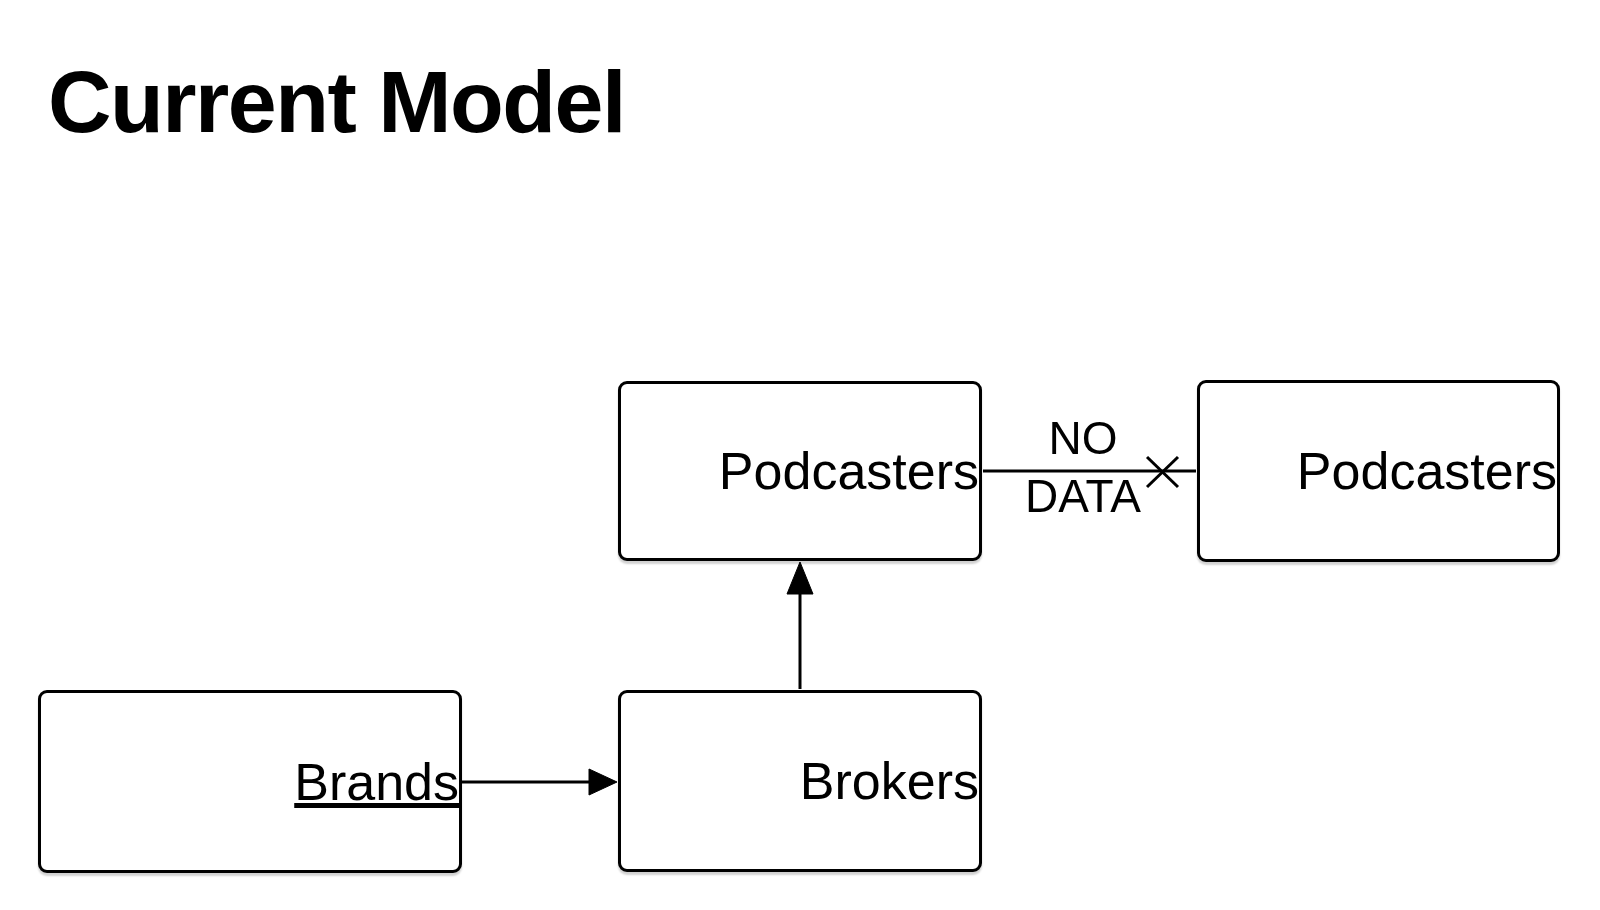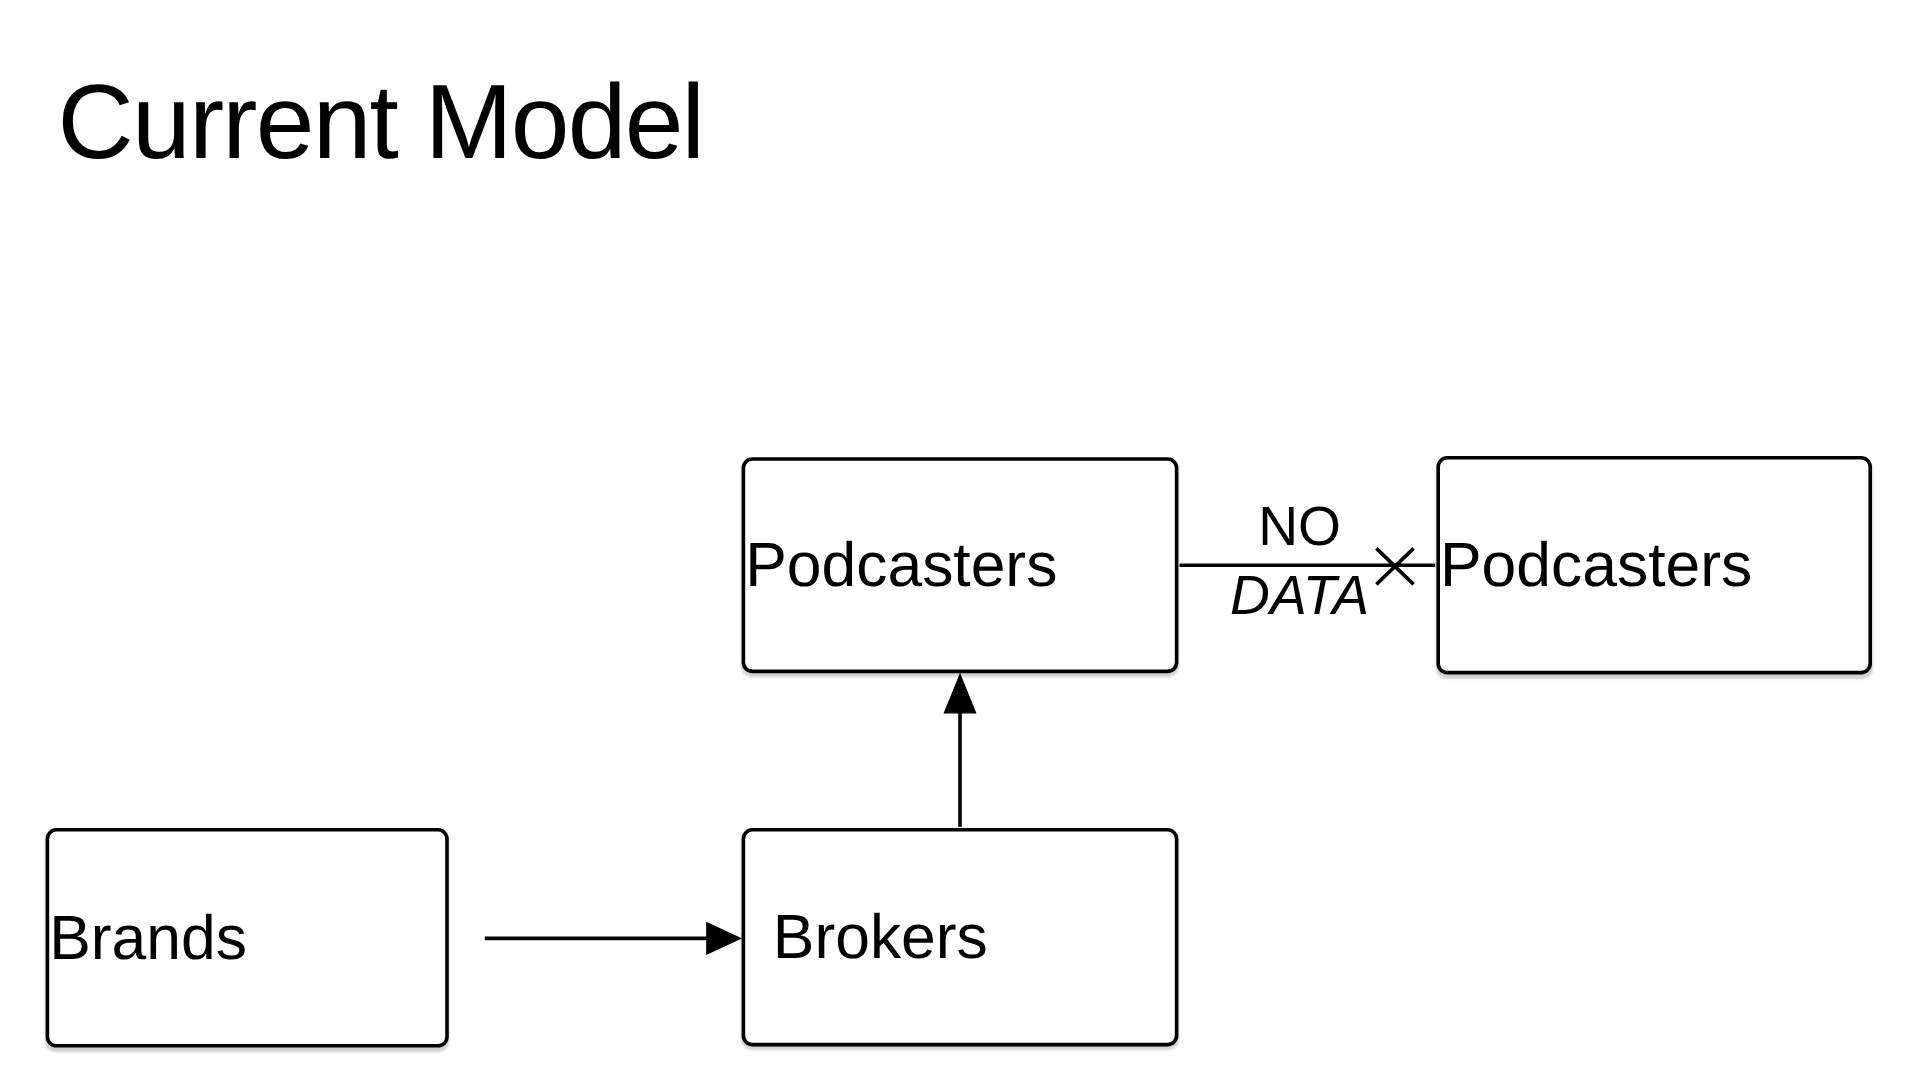--- a/index.html
+++ b/index.html
@@ -16,21 +16,21 @@
     font-family: "Liberation Sans", sans-serif;
     color: #000000;
   }
   .title {
     position: absolute;
     left: 48px;
     top: 58px;
     margin: 0;
     font-size: 88px;
     line-height: 88px;
-    font-weight: 400;
+    font-weight: 700;
     letter-spacing: -1.5px;
     color: #000000;
     white-space: nowrap;
   }
   .connectors {
     position: absolute;
     left: 0;
     top: 0;
     width: 1600px;
     height: 910px;
@@ -46,43 +46,42 @@
   }
   .node {
     position: absolute;
     box-sizing: border-box;
     background: #ffffff;
     border: 3px solid #000000;
     border-radius: 9px;
     box-shadow: 0 3px 2px rgba(0,0,0,0.18);
     display: flex;
     align-items: center;
-    justify-content: flex-start;
+    justify-content: flex-end;
     font-size: 52px;
     line-height: 1;
     color: #000000;
     white-space: nowrap;
   }
   #node-podcasters { left: 618px;  top: 381px; width: 364px; height: 180px; }
   #node-customers  { left: 1197px; top: 380px; width: 363px; height: 182px; }
-  #node-brands     { left: 38px;   top: 690px; width: 336px; height: 183px; }
+  #node-brands     { left: 38px;   top: 690px; width: 424px; height: 183px; text-decoration: underline; }
   #node-brokers    { left: 618px;  top: 690px; width: 364px; height: 182px; padding-left: 23px; }
   .edge-label {
     position: absolute;
     left: 958px;
     top: 415px;
     width: 250px;
     text-align: center;
     font-size: 46px;
     line-height: 47px;
     color: #000000;
   }
   .edge-label .line2 {
     margin-top: 11px;
-    font-style: italic;
   }
 </style>
 </head>
 <body>
 
 <div class="slide">
 
   <h1 class="title">Current Model</h1>
 
   <svg class="connectors" viewBox="0 0 1600 910" xmlns="http://www.w3.org/2000/svg">

